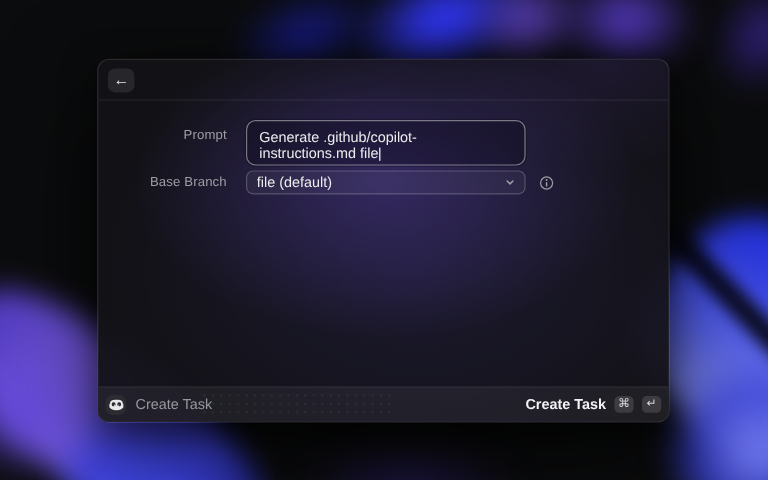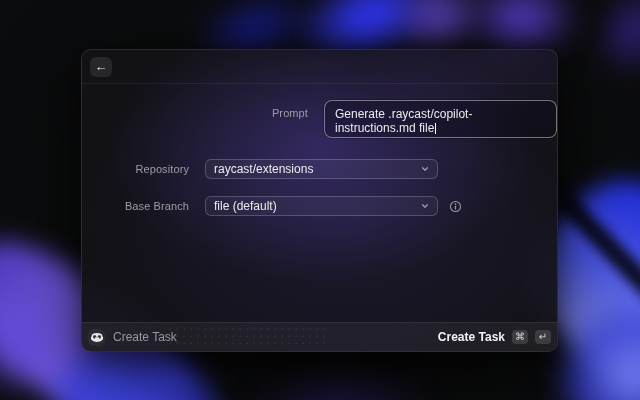--- a/index.html
+++ b/index.html
@@ -58,21 +58,21 @@
     color:#e6e6e9; font-size:13px; line-height:20px; text-align:center;
     cursor:pointer; font-family:"Liberation Sans", sans-serif; padding:0;
   }
   .modal-body { flex:1 1 auto; padding-top:16px; }
   .form-row { display:flex; align-items:flex-start; }
   .form-row + .form-row { margin-top:0; }
   .field-label {
     width:107px; margin-right:16px; text-align:right;
     font-size:11px; color:var(--text-secondary,#9e9da4); letter-spacing:.1px;
   }
-  .row-prompt   { margin-bottom:21px;justify-content:flex-end; }
+  .row-prompt   { margin-bottom:4px; }
   .row-select   { margin-bottom:17px; }
   .row-prompt .field-label { padding-top:7px; }
   .row-select .field-label { line-height:20px; }
 
   .prompt-box {
     width:233px; height:38px; border-radius:8px;
     border:1px solid rgba(255,255,255,.42);
     background:rgba(9,7,22,.32);
     padding:6px 10px; font-size:12px; line-height:14px;
     color:var(--text-primary,#ececee); cursor:text;
@@ -140,35 +140,24 @@
       <button class="back-btn">
         <span>←</span>
       </button>
     </div>
 
     <div class="modal-body">
 
       <div class="form-row row-prompt">
         <div class="field-label">Prompt</div>
         <div class="prompt-box">
-          <span>Generate .raycast/copilot-instructions.md file</span><span class="caret"></span>
+          <span>Generate .github/copilot-instructions.md file</span><span class="caret"></span>
         </div>
       </div>
 
-      <div class="form-row row-select">
-        <div class="field-label">Repository</div>
-        <div class="select-box">
-          <span class="select-value">raycast/extensions</span>
-          <span class="chevron">
-            <svg width="8" height="8" viewBox="0 0 10 10">
-                <path d="M2 3.5 L5 6.5 L8 3.5" stroke="#9c9ca3" stroke-width="1.6" fill="none" stroke-linecap="round" stroke-linejoin="round"></path>
-              </svg>
-          </span>
-        </div>
-      </div>
 
       <div class="form-row row-select">
         <div class="field-label">Base Branch</div>
         <div class="select-box">
           <span class="select-value">file (default)</span>
           <span class="chevron">
             <svg width="8" height="8" viewBox="0 0 10 10">
                 <path d="M2 3.5 L5 6.5 L8 3.5" stroke="#9c9ca3" stroke-width="1.6" fill="none" stroke-linecap="round" stroke-linejoin="round"></path>
               </svg>
           </span>

